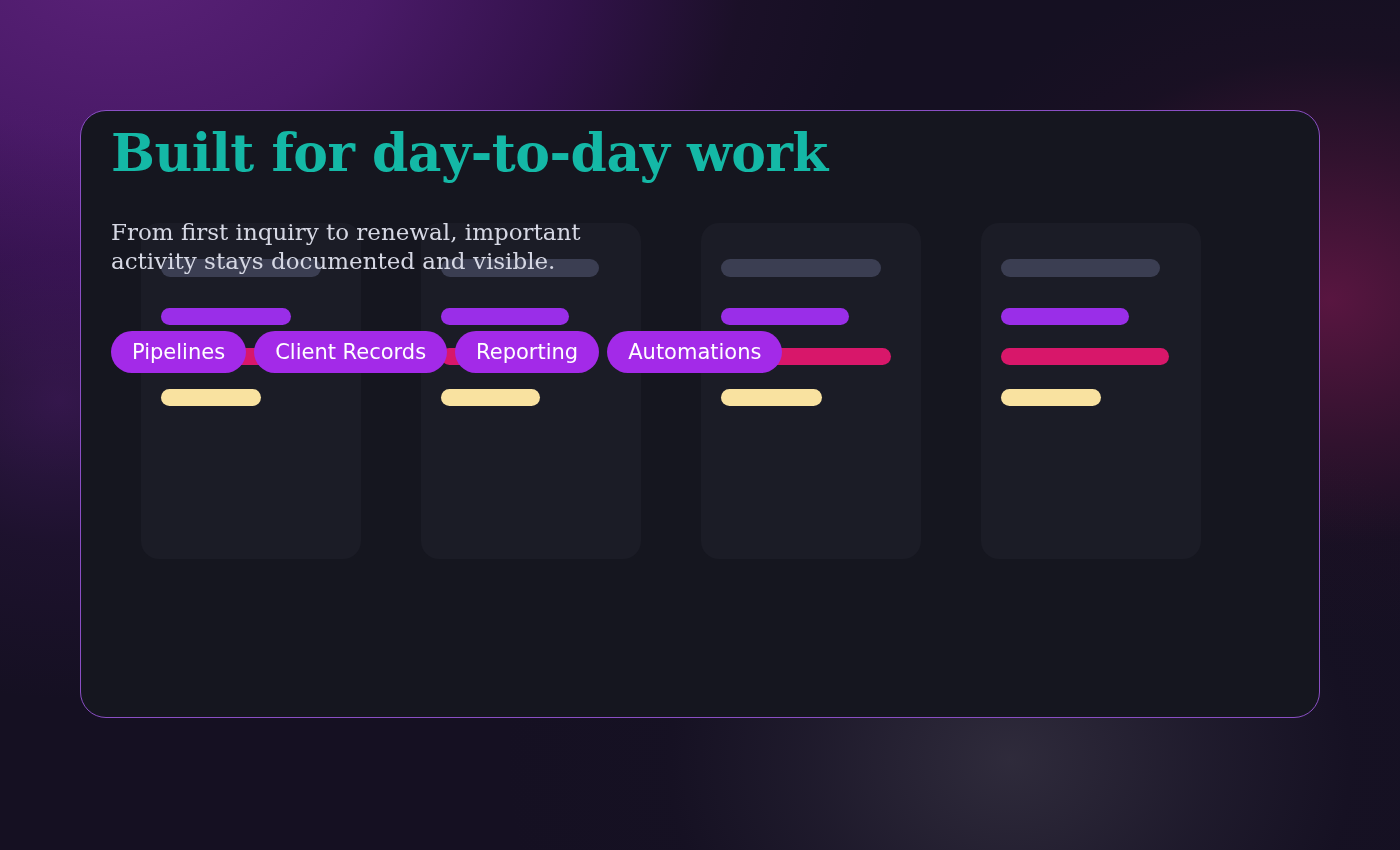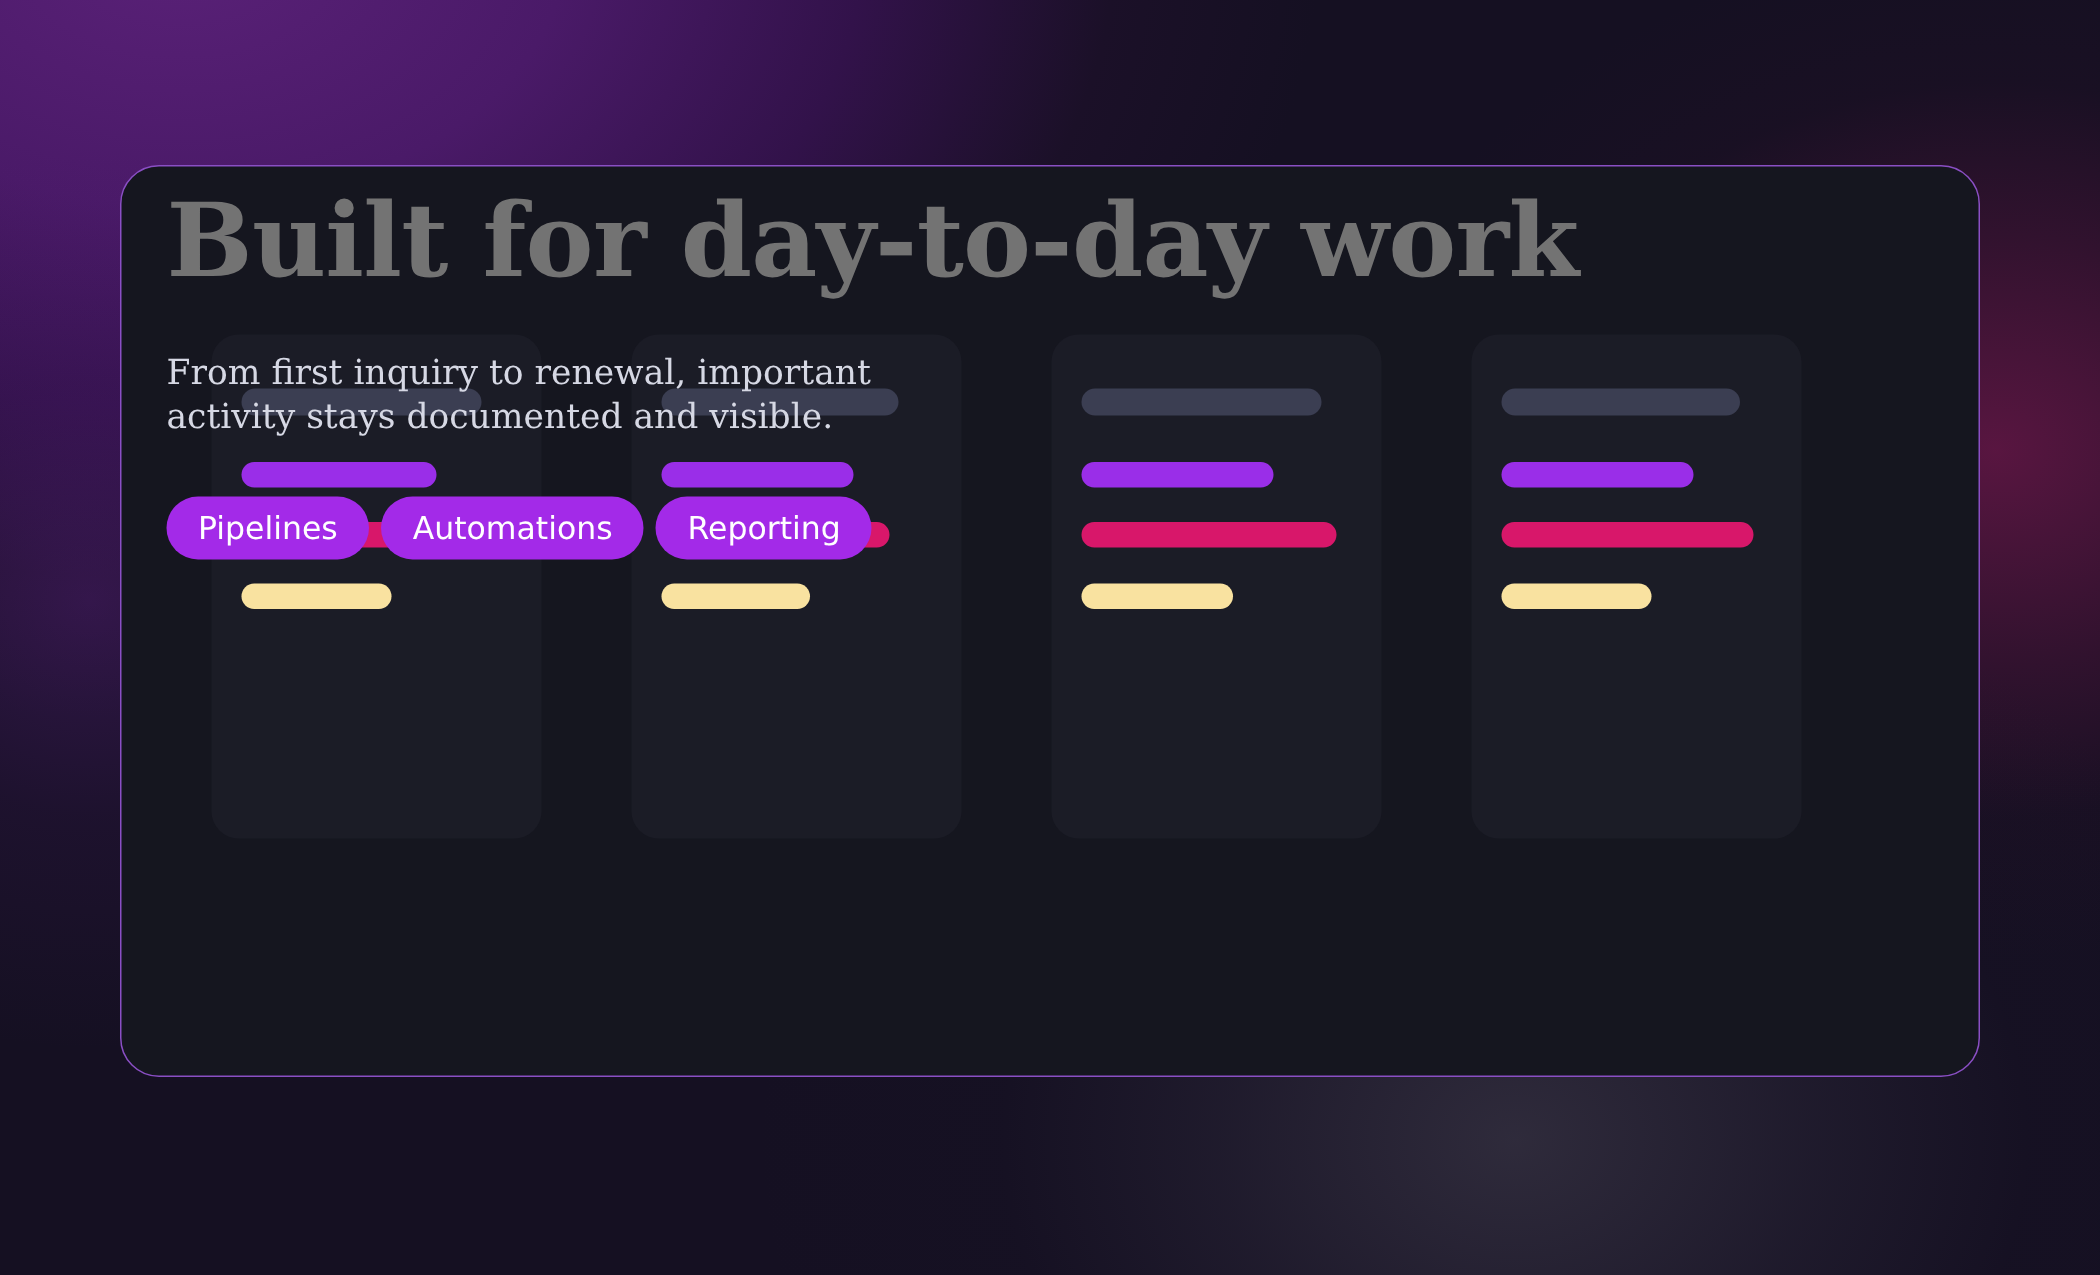--- a/index.html
+++ b/index.html
@@ -85,23 +85,23 @@
   #copy {
     position: absolute;
     left: 30px;
     top: 14px;
     width: 740px;
   }
 
   #page-title {
     font-family: "DejaVu Serif", "Liberation Serif", serif;
     font-weight: bold;
-    font-size: 68px;
+    font-size: 52px;
     line-height: 1.06;
-    color: #737373;
+    color: #14b8a6;
     letter-spacing: -0.5px;
     white-space: nowrap;
   }
 
   #page-subtitle {
     font-family: "DejaVu Serif", "Liberation Serif", serif;
     font-size: 23px;
     line-height: 29px;
     color: #d6d8e4;
     margin-top: 38px;
@@ -164,17 +164,18 @@
       </div>
     </div>
 
   <div id="copy">
     <h1 id="page-title">Built for day-to-day work</h1>
     <p id="page-subtitle">From first inquiry to renewal, important activity stays documented and visible.</p>
   </div>
 
   <div id="pill-row">
       <div class="pill">Pipelines</div>
+      <div class="pill">Client Records</div>
+      <div class="pill">Reporting</div>
       <div class="pill">Automations</div>
-      <div class="pill">Reporting</div>
     </div>
 
 </section>
 
 </body></html>

